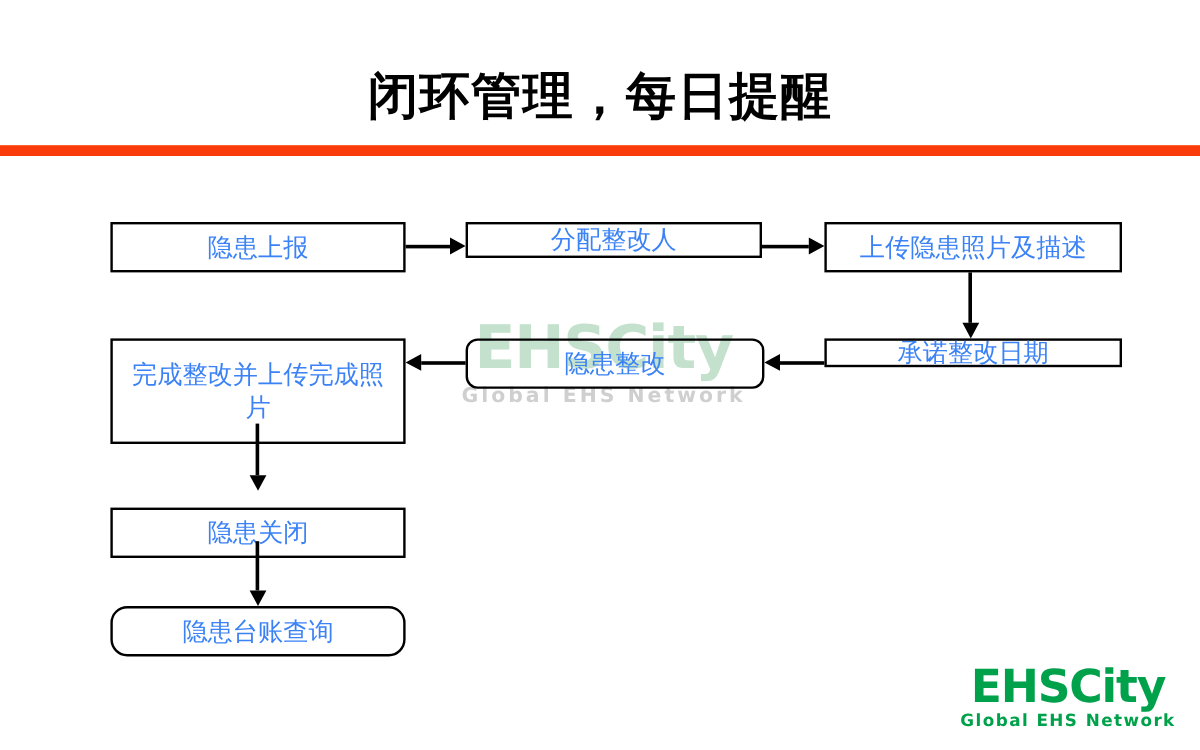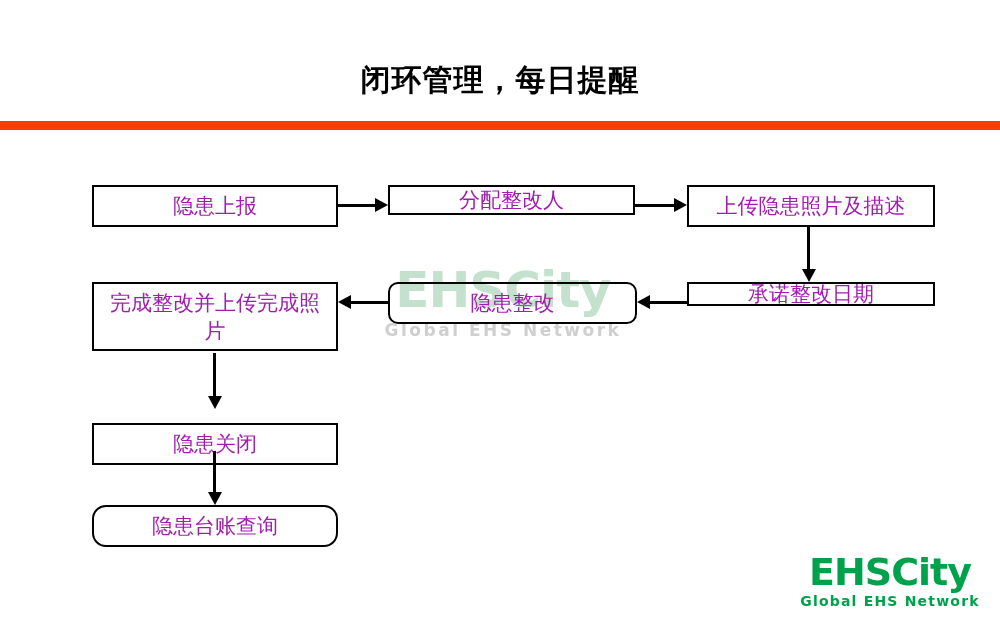--- a/index.html
+++ b/index.html
@@ -16,21 +16,21 @@
     color: #000000;
   }
 
   
   .slide-title {
     position: absolute;
     left: 0;
     top: 54px;
     width: 1000px;
     text-align: center;
-    font-size: 30px;
+    font-size: 42px;
     font-weight: bold;
     letter-spacing: 1px;
     line-height: 52px;
     color: #000000;
     white-space: nowrap;
   }
   .title-rule {
     position: absolute;
     left: 0;
     top: 121px;
@@ -76,31 +76,31 @@
     position: absolute;
     box-sizing: border-box;
     border: 2px solid #000000;
     background: transparent;
     display: flex;
     align-items: center;
     justify-content: center;
     text-align: center;
     font-size: 21px;
     line-height: 28px;
-    color: #a21caf;
+    color: #3b82f6;
     padding: 0 6px;
   }
   
   .n1 { left: 92px;  top: 185px; width: 246px; height: 42px; }
   .n2 { left: 388px; top: 185px; width: 247px; height: 30px; }
   .n3 { left: 687px; top: 185px; width: 248px; height: 42px; }
   
   .n4 { left: 687px; top: 282px; width: 248px; height: 24px; }
   .n5 { left: 388px; top: 282px; width: 249px; height: 42px; border-radius: 10px; }
-  .n6 { left: 92px;  top: 282px; width: 246px; height: 69px; }
+  .n6 { left: 92px;  top: 282px; width: 246px; height: 88px; }
   
   .n7 { left: 92px;  top: 409px; width: 246px; height: 42px; margin-top: 14px; }
   .n8 { left: 92px;  top: 505px; width: 246px; height: 42px; border-radius: 14px; }
 
   
   .conn {
     position: absolute;
     background: #000000;
   }
   .h-line { height: 3px; }

